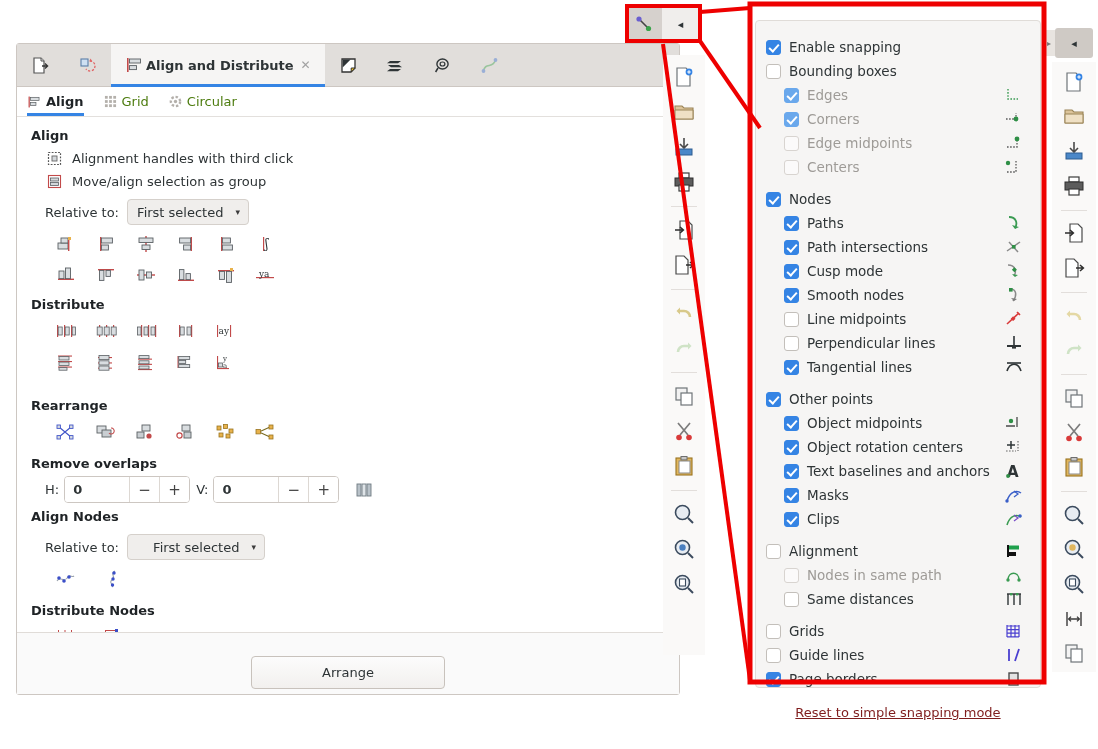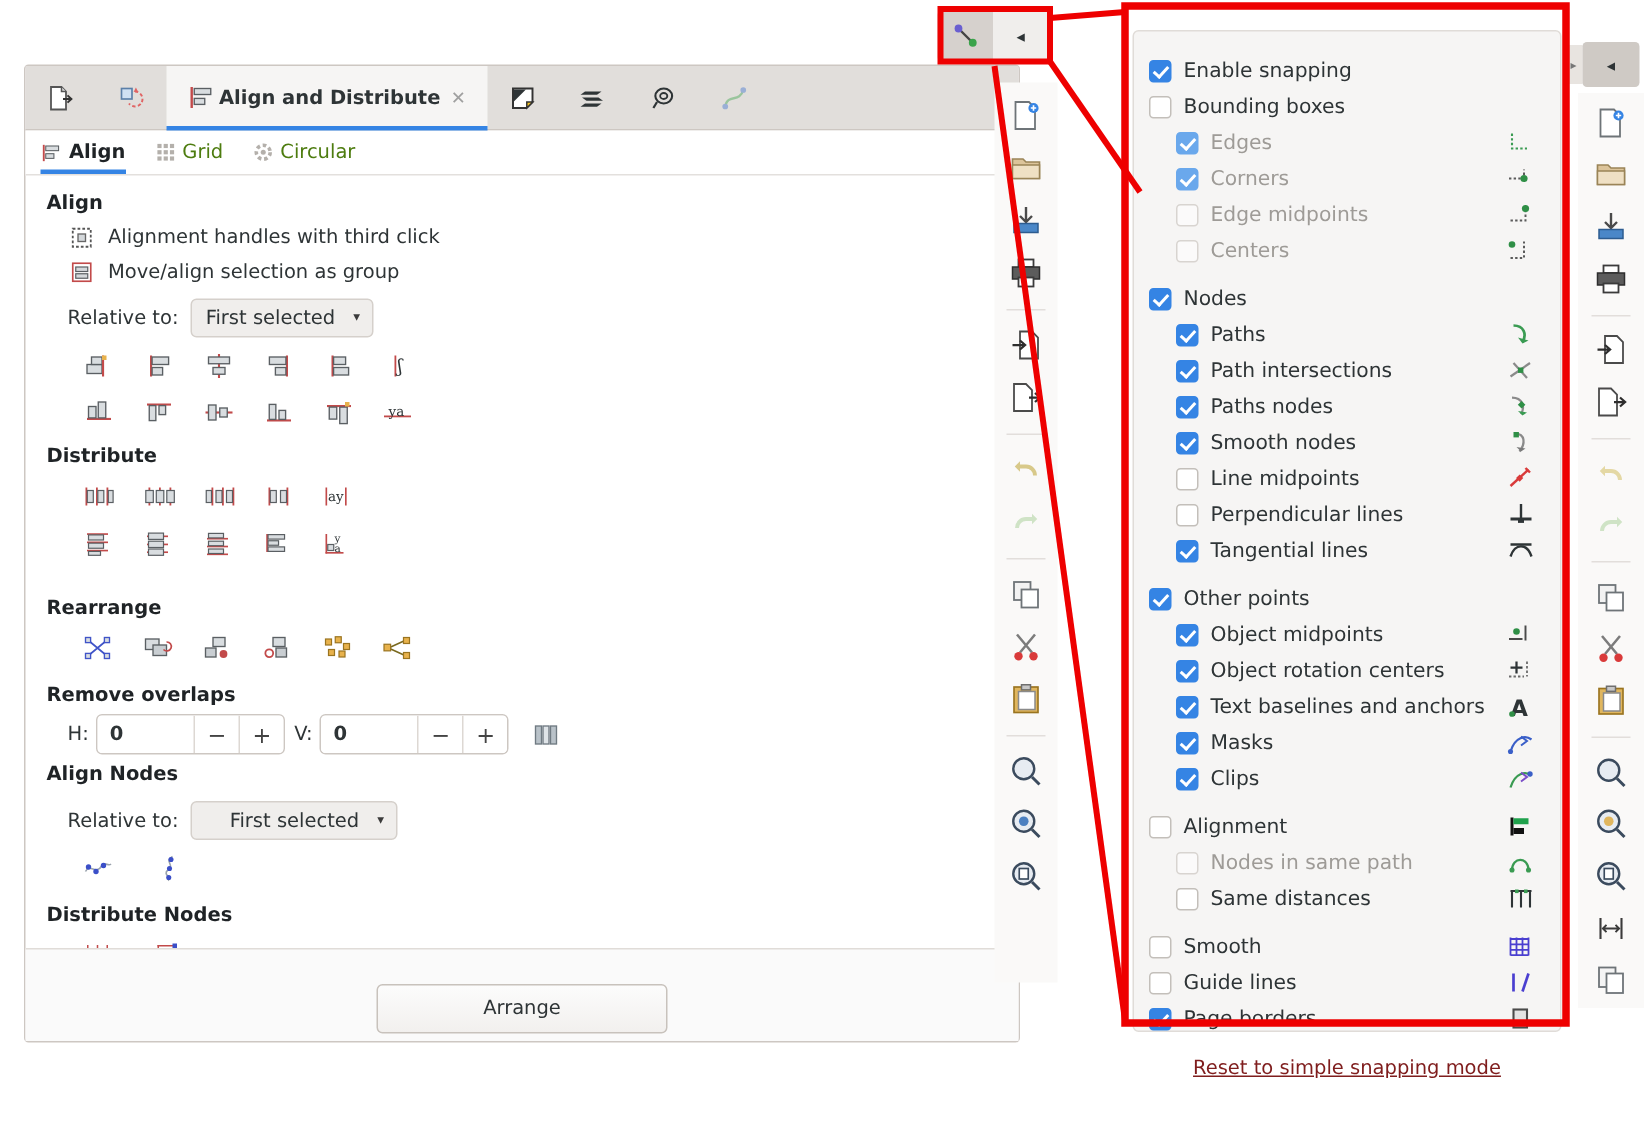--- a/index.html
+++ b/index.html
@@ -843,21 +843,21 @@
           <span class="snap-icon">
             <svg width="20" height="16" viewBox="0 0 20 16">
               <path d="M3 12 L16 3" stroke="#8a8a8a" stroke-width="1.5"></path>
               <path d="M5 3 L14 13" stroke="#8a8a8a" stroke-width="1.5"></path>
               <rect x="8" y="6" width="3.6" height="3.6" fill="#2f8f46"></rect>
             </svg>
           </span>
         </div>
         <div class="snap-item lvl2">
           <span class="cb on"></span>
-          <span class="lbl">Paths nodes</span>
+          <span class="lbl">Cusp mode</span>
           <span class="snap-icon">
             <svg width="20" height="16" viewBox="0 0 20 16">
               <path d="M4 2 C11 2, 13 8, 10 13" fill="none" stroke="#8a8a8a" stroke-width="1.5"></path>
               <rect x="8.6" y="5" width="3.6" height="3.6" fill="#2f8f46" transform="rotate(45 10.4 6.8)"></rect>
               <path d="M8 11 l3 3 3 -2" fill="#3a9b52"></path>
             </svg>
           </span>
         </div>
         <div class="snap-item lvl2">
           <span class="cb on"></span>
@@ -997,21 +997,21 @@
               <g fill="#3a9b52">
                 <rect x="6" y="2" width="2.4" height="2.4"></rect>
                 <rect x="12" y="2" width="2.4" height="2.4"></rect>
               </g>
             </svg>
           </span>
         </div>
         <div class="snap-gap"></div>
         <div class="snap-item lvl1">
           <span class="cb off"></span>
-          <span class="lbl">Smooth</span>
+          <span class="lbl">Grids</span>
           <span class="snap-icon">
             <svg width="20" height="16" viewBox="0 0 20 16">
               <g stroke="#4a3fd0" stroke-width="1.2">
                 <path d="M3 2 v12 M7 2 v12 M11 2 v12 M15 2 v12"></path>
                 <path d="M3 3 h12 M3 6.6 h12 M3 10.2 h12 M3 13.8 h12"></path>
               </g>
             </svg>
           </span>
         </div>
         <div class="snap-item lvl1">

